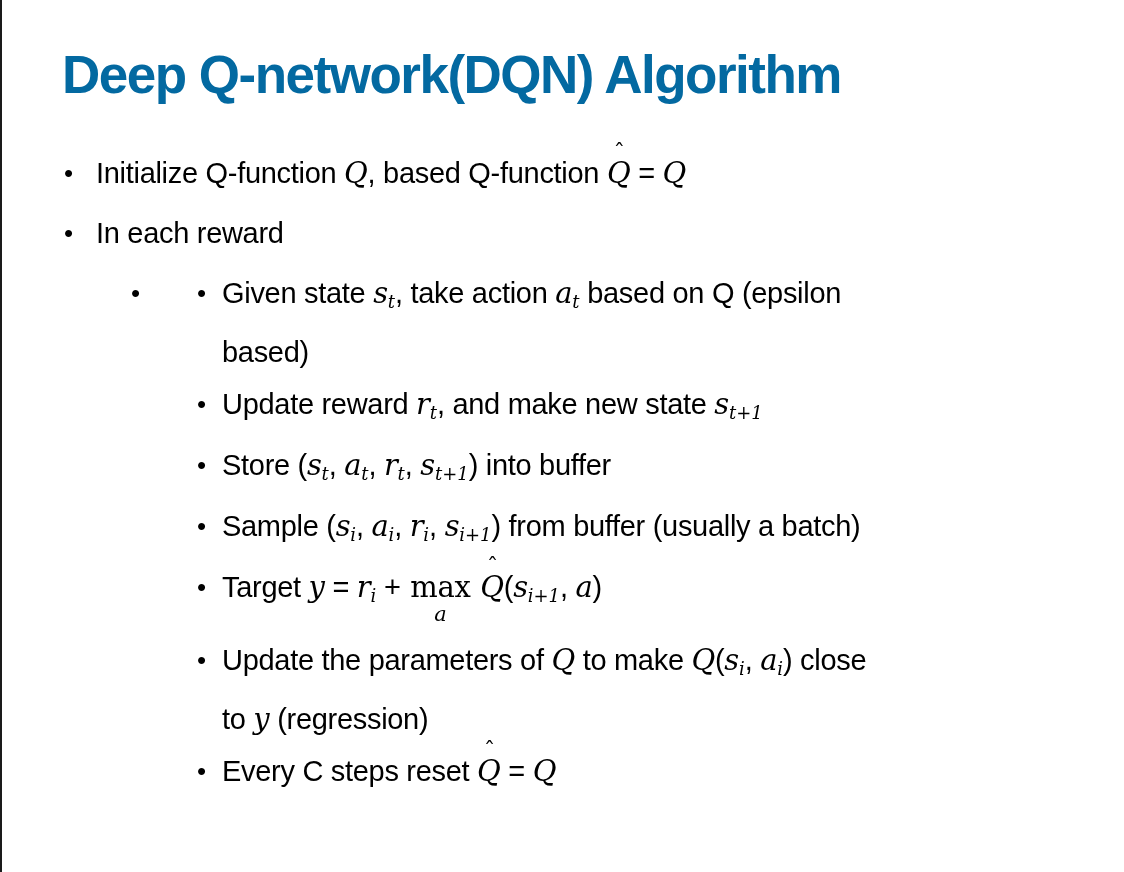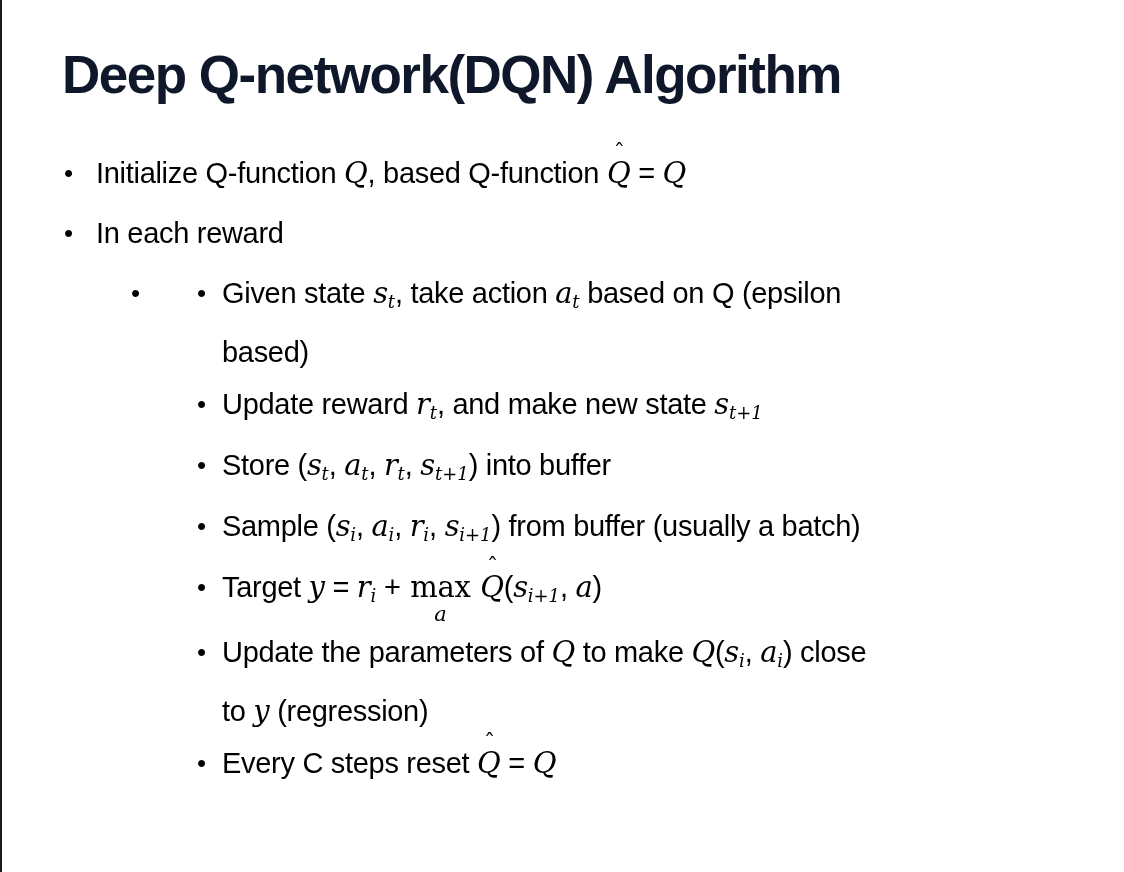--- a/index.html
+++ b/index.html
@@ -19,21 +19,21 @@
     background: #1a1a1a;
   }
   .title {
     position: absolute;
     left: 62px;
     top: 44px;
     font-size: 53px;
     font-weight: bold;
     letter-spacing: -1.5px;
     white-space: nowrap;
-    color: #0f172a;
+    color: #0369a1;
   }
   .bullets {
     position: absolute;
     left: 0;
     top: 148px;
     width: 1124px;
     list-style: none;
   }
   .bullets li {
     position: relative;
@@ -71,21 +71,21 @@
     transform: translateX(-50%);
     font-size: 0.8em;
     font-style: normal;
     line-height: 1;
   }
   .maxop {
     display: inline-flex;
     flex-direction: column;
     align-items: center;
     line-height: 1;
-    margin: 0 2px;
+    margin: 8px 2px;
   }
   .maxlabel {
     font-family: "DejaVu Serif", serif;
     font-style: normal;
     line-height: 1;
   }
   .maxunder {
     font-size: 0.72em;
     line-height: 1;
     margin-top: 2px;

